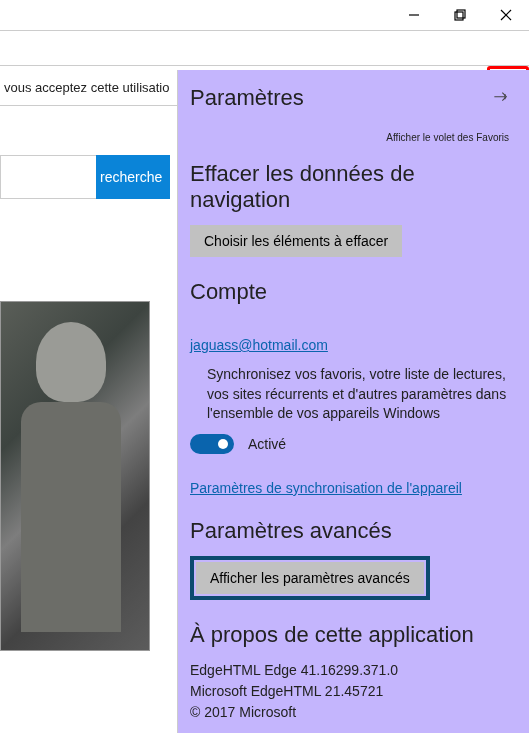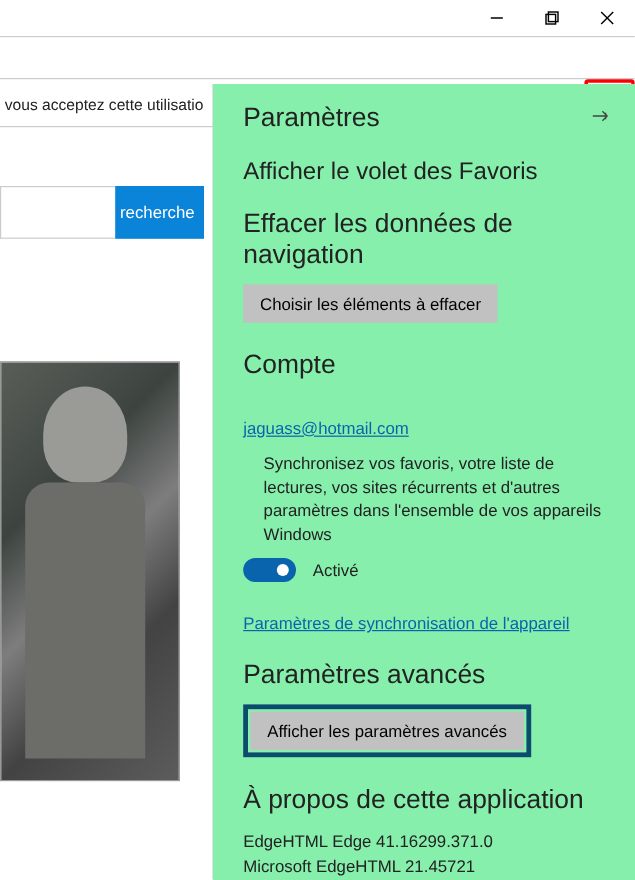--- a/index.html
+++ b/index.html
@@ -118,46 +118,47 @@
     background: #6c6d68;
     border-radius: 20px 20px 0 0;
   }
   
   .settings-panel {
     position: absolute;
     top: 70px;
     right: 0;
     width: 352px;
     height: 663px;
-    background: #86efac;
+    background: #c4b5fd;
     border-left: 1px solid #ccc;
-    padding: 0 20px 20px 25px;
+    padding: 0 20px 20px 12px;
     overflow-y: auto;
     z-index: 10;
   }
   .settings-header {
     display: flex;
     align-items: center;
     justify-content: space-between;
     height: 56px;
   }
   .settings-header h1 {
     font-size: 22px;
     font-weight: 400;
   }
   h2 {
     font-size: 22px;
     font-weight: 400;
     margin-top: 18px;
     margin-bottom: 12px;
   }
   .label {
-    font-size: 20px;
+    font-size: 10px;
     margin-top: 6px;
     margin-bottom: 8px;
+    text-align: right;
   }
   .toggle-row {
     display: flex;
     align-items: center;
     gap: 14px;
     margin-bottom: 6px;
   }
   .toggle {
     width: 44px;
     height: 20px;

